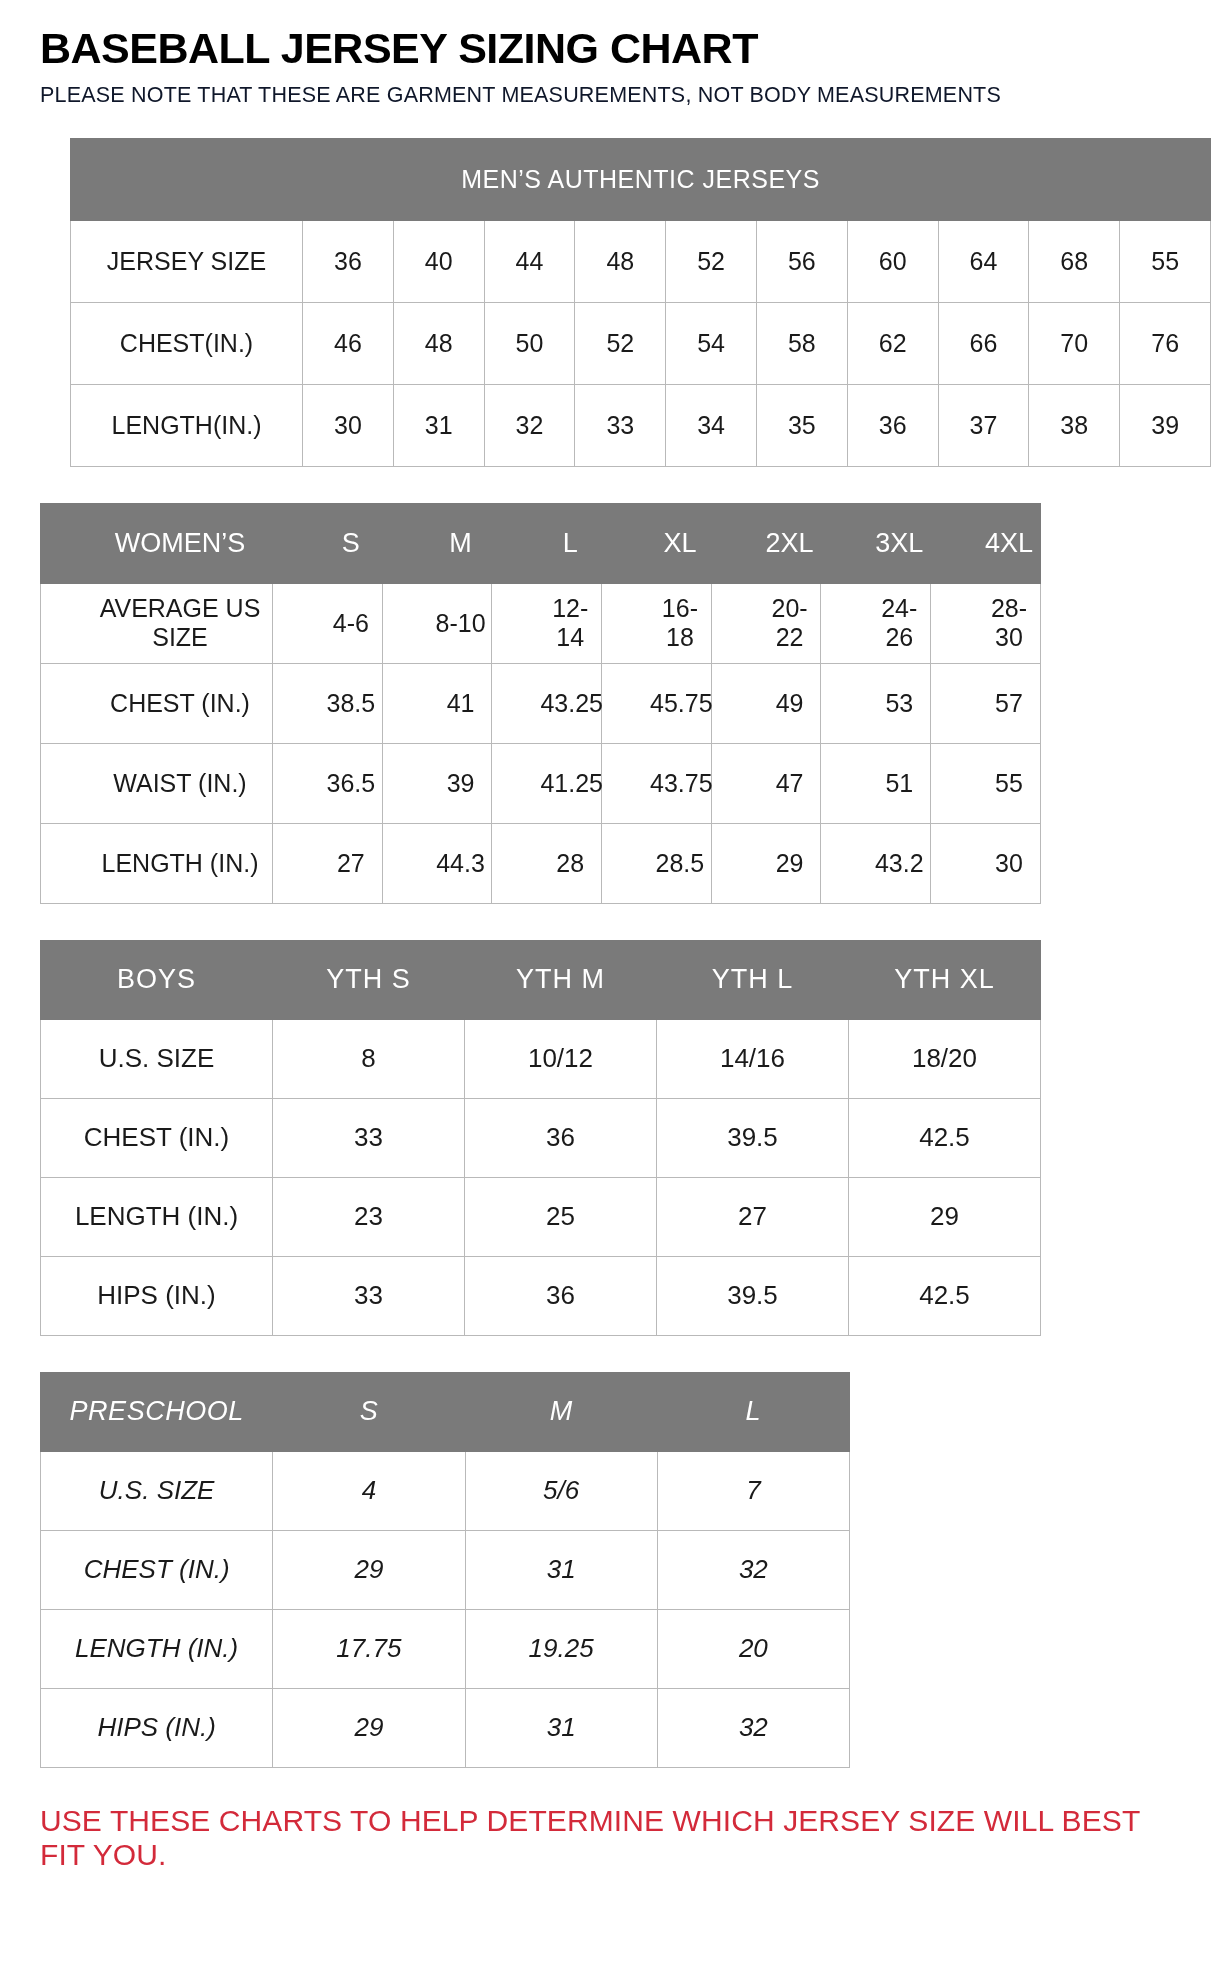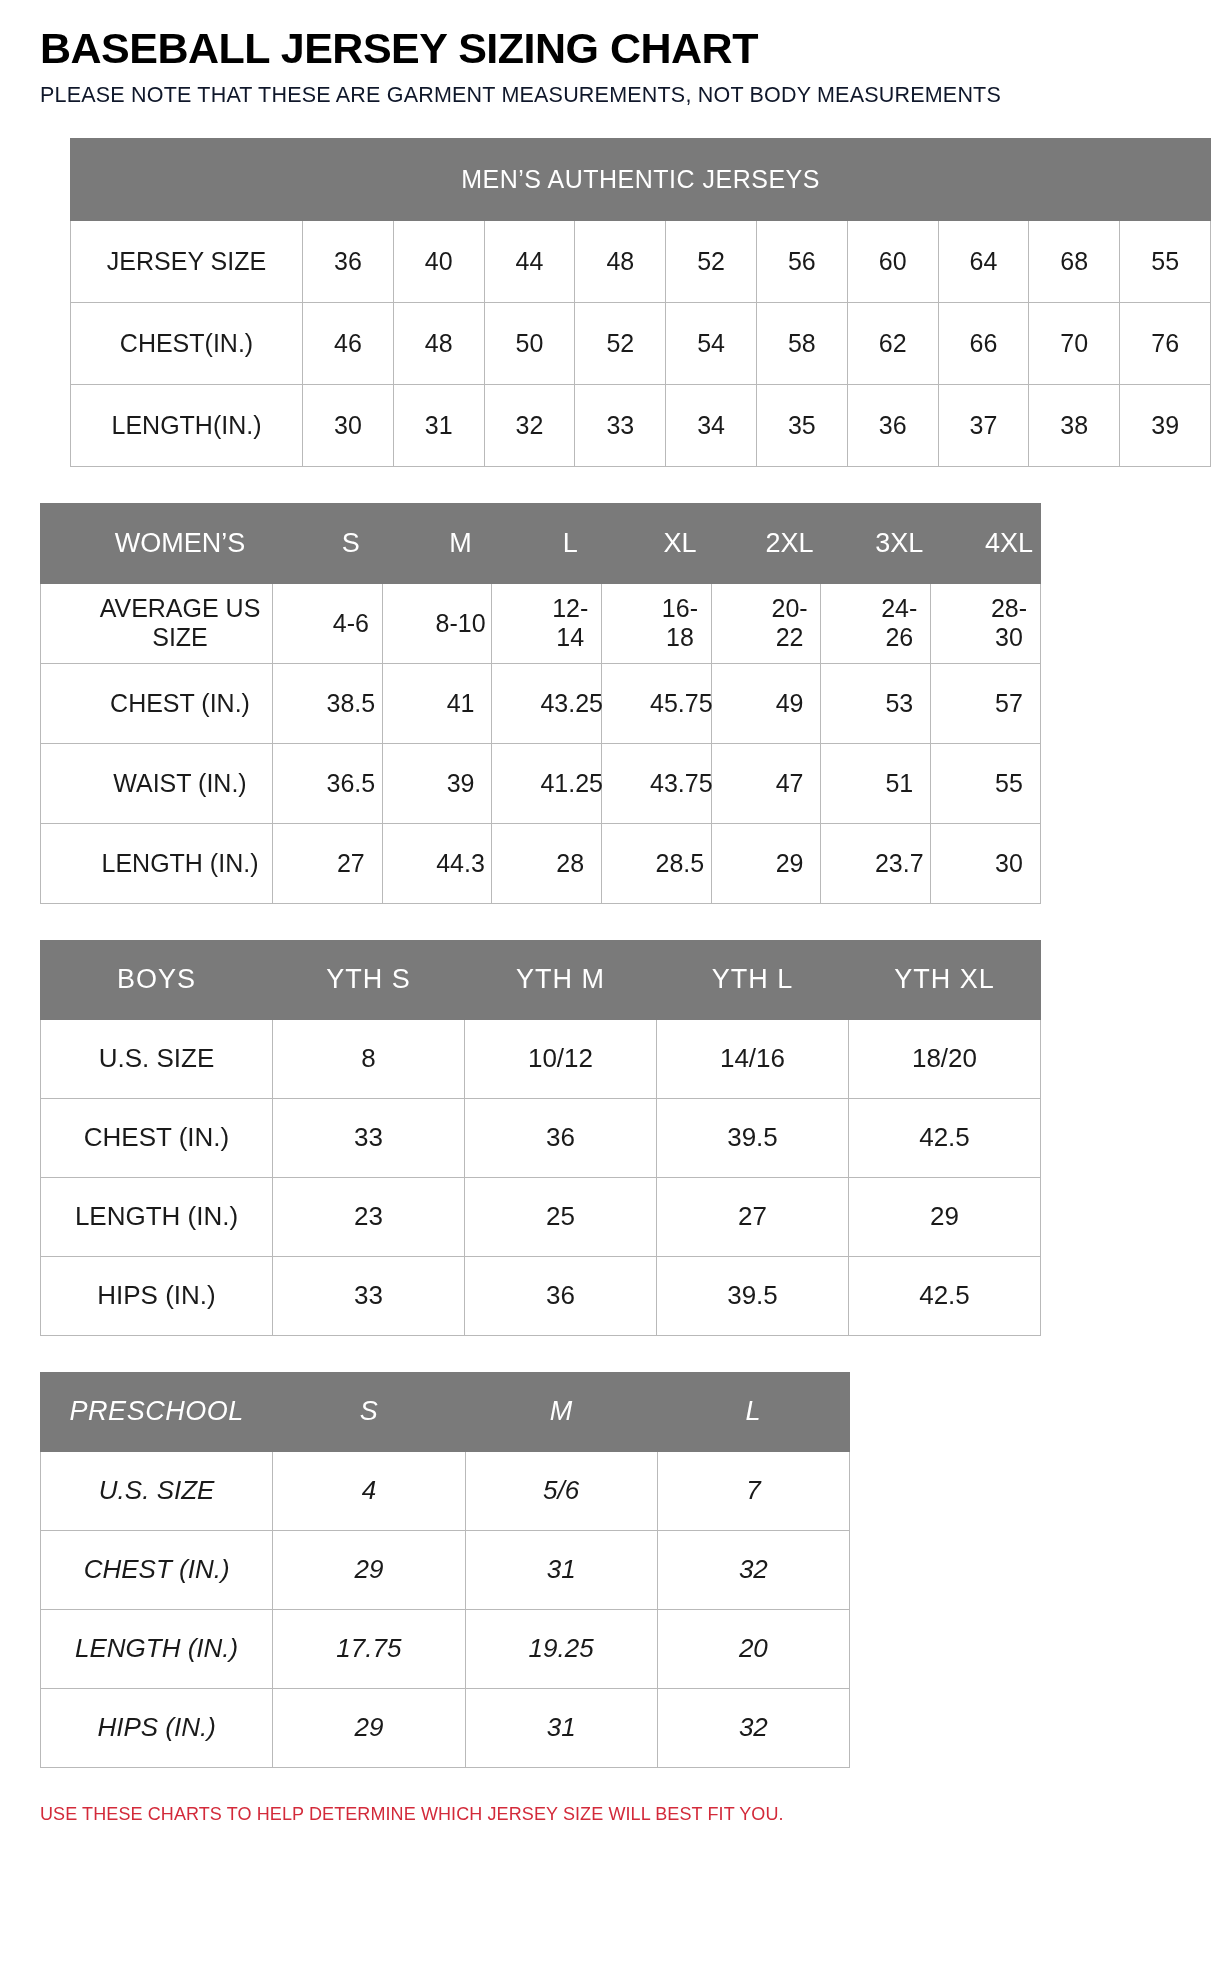--- a/index.html
+++ b/index.html
@@ -73,21 +73,21 @@
   #boys-table td { height: 79px; font-size: 26px; }
   #boys-table .hdr-cell { font-size: 27px; letter-spacing: 1px; }
 
   
   #preschool-table { width: 810px; font-style: italic; }
   #preschool-table td { height: 79px; font-size: 26px; }
   #preschool-table .hdr-cell { font-size: 27px; letter-spacing: 0.5px; }
 
   .footer-note {
     color: #d32a3a;
-    font-size: 18px;
+    font-size: 30px;
     margin: 6px 0 30px 0;
     letter-spacing: 0.1px;
   }
 </style>
 </head>
 <body>
 
 <h1 class="page-title">BASEBALL JERSEY SIZING CHART</h1>
 <p class="note">PLEASE NOTE THAT THESE ARE GARMENT MEASUREMENTS, NOT BODY MEASUREMENTS</p>
 
@@ -196,21 +196,21 @@
       <td>55</td>
     </tr>
 
     <tr>
       <td class="rowlabel">LENGTH (IN.)</td>
       <td>27</td>
       <td>44.3</td>
       <td>28</td>
       <td>28.5</td>
       <td>29</td>
-      <td>23.7</td>
+      <td>43.2</td>
       <td>30</td>
     </tr>
   </tbody>
 </table>
 
 <table id="boys-table">
   <colgroup>
     <col style="width:232px">
     <col span="4" style="width:192px">
   </colgroup>

